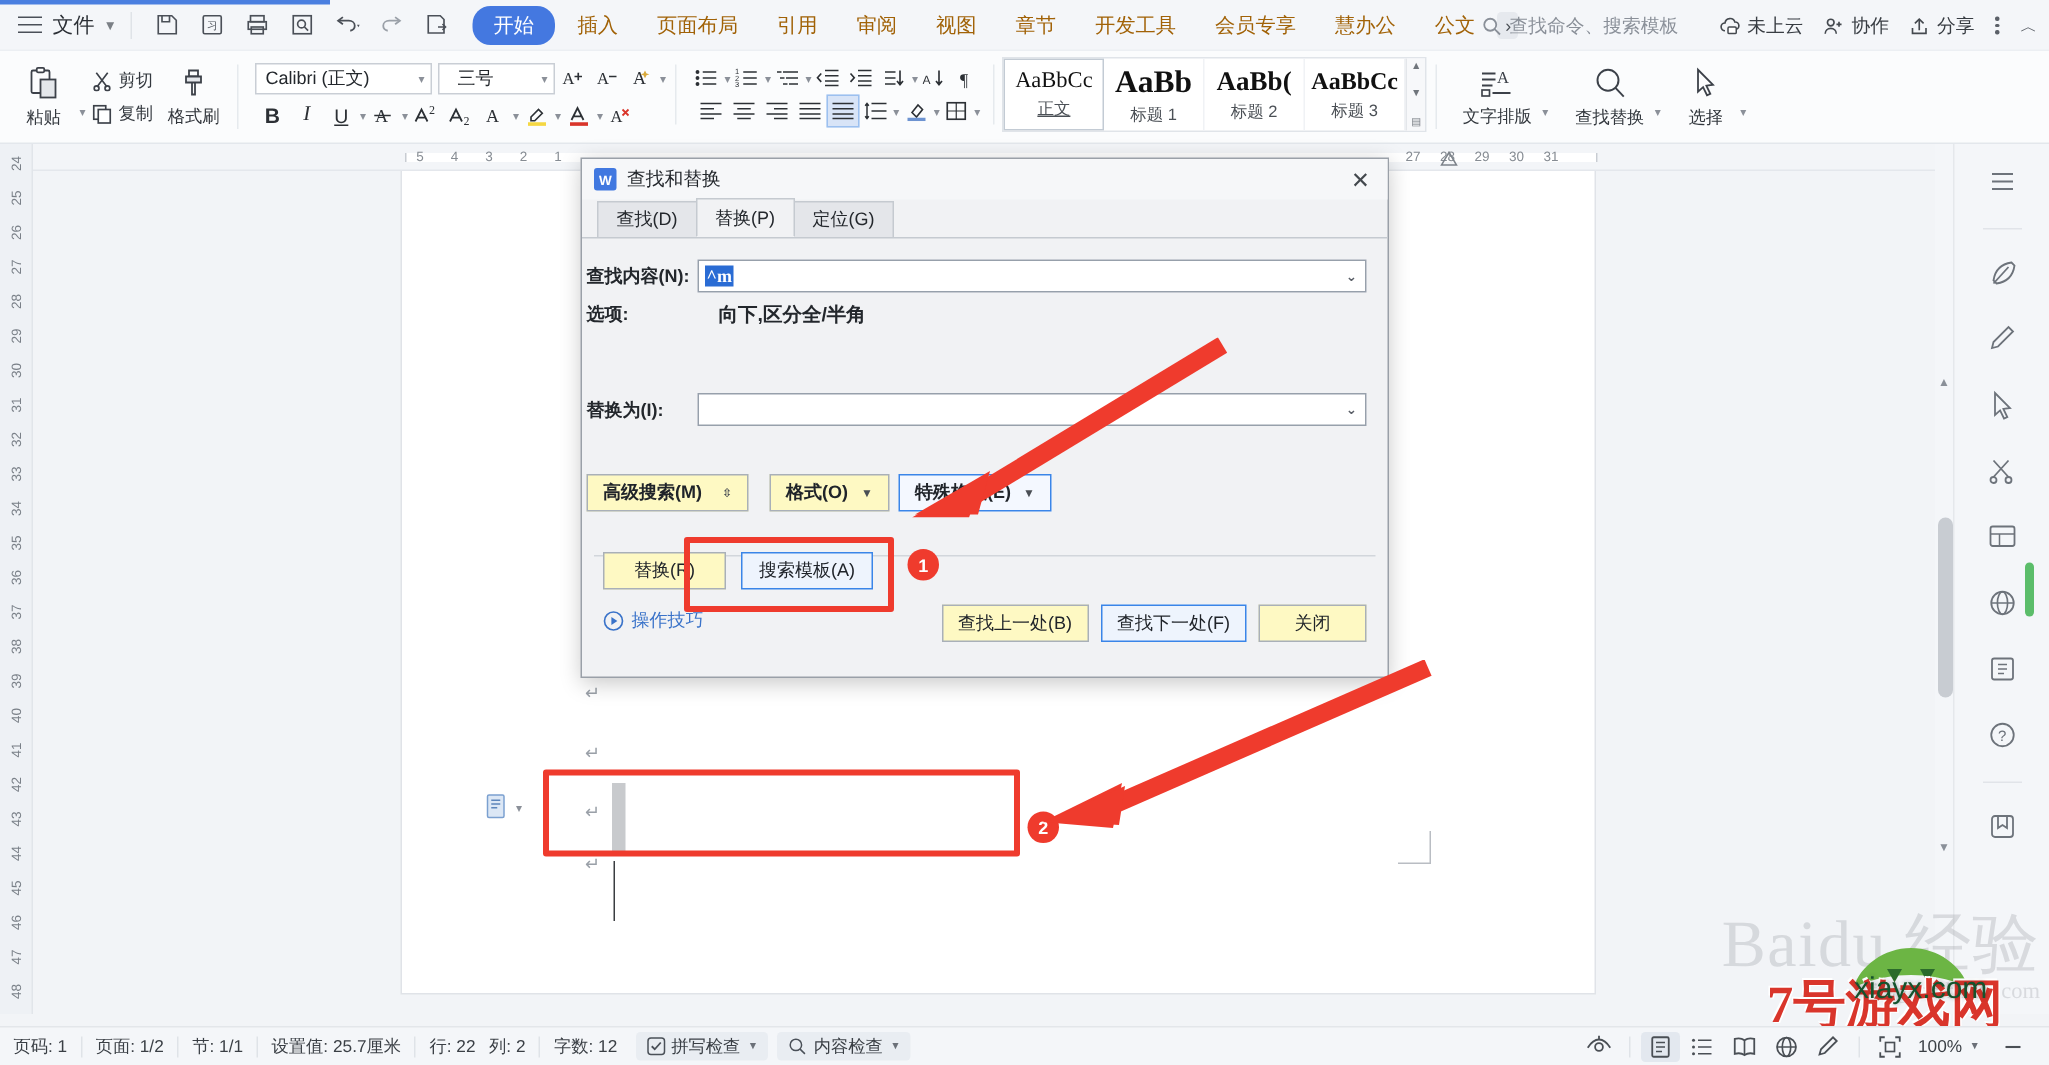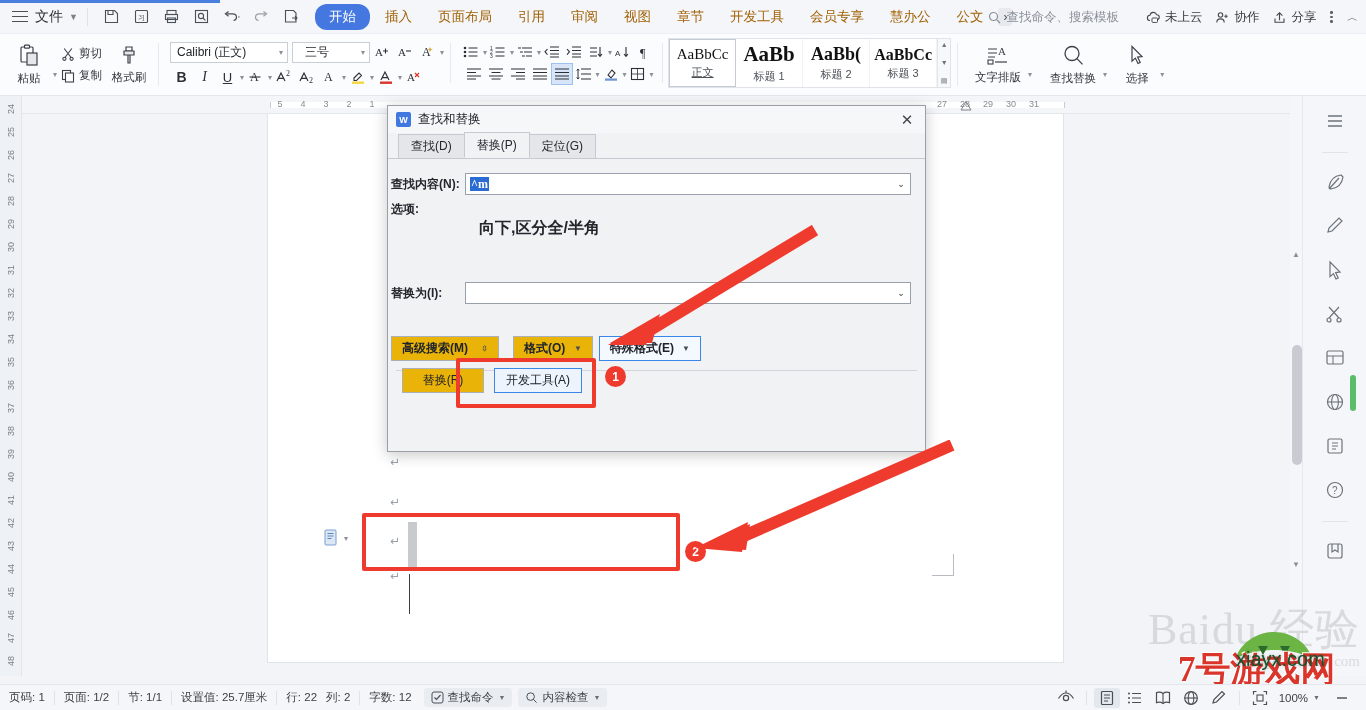--- a/index.html
+++ b/index.html
@@ -159,25 +159,25 @@
   .frow{ display:flex; align-items:center; margin-bottom:6px; }
   .flabel{ width:74px; font-size:12px; color:#23272c; }
   .finput{
     flex:1; height:22px; border:1px solid #97a0ab; background:#fff; display:flex; align-items:center;
     padding:0 0 0 4px; font-size:12px;
   }
   .finput .val{ flex:1; font-family:"Liberation Serif",serif; }
   .finput .hl{ background:#2a6cd4; color:#fff; padding:0 1px; }
   .finput .drop{ width:18px; text-align:center; color:#5b6068; font-size:9px; }
   .optrow{ display:flex; align-items:flex-start; margin-bottom:4px; }
-  .optrow .ov{ margin-left:14px; font-size:16px; color:#23272c;margin-top:17px; }
+  .optrow .ov{ margin-left:14px; font-size:13px; color:#23272c; }
   .sepline{ position:absolute; left:8px; right:8px; bottom:0; height:1px; background:#d2d6db; }
   .btnrow{ display:flex; align-items:center; margin-top:32px; }
   .dbtn{
-    height:25px; min-width:96px; padding:0 10px; background:#eab308; border:1px solid #a9b0b8;
+    height:25px; min-width:96px; padding:0 10px; background:#fef9c3; border:1px solid #a9b0b8;
     font-size:12px; color:#20242a; display:flex; align-items:center; justify-content:center;
   }
   .dbtn.split{ justify-content:space-between; }
   .dbtn .ar{ font-size:8px; color:#4a4f55; margin-left:8px; }
   .dbtn.focus{ border:1px solid #3a85e8; background:#eef4fd; }
   .dlg-foot{ position:relative; height:82px; }
   .tips{ position:absolute; left:14px; top:34px; display:flex; align-items:center; color:#3a73c9; font-size:12px; }
   .tips svg{ margin-right:5px; }
   .foot-btns{ position:absolute; right:14px; top:32px; display:flex; }
   .foot-btns .dbtn{ margin-left:8px; min-width:86px; }
@@ -813,23 +813,37 @@
           <span>特殊格式(E)</span>
           <span class="ar">▼</span>
         </div>
       </div>
 
       <div class="sepline"></div>
     </div>
 
     <div class="replace-btns">
       <div class="dbtn">替换(R)</div>
-      <div class="dbtn focus" style="min-width:88px;">开发工具(A)</div>
-    </div>
-
+      <div class="dbtn focus" style="min-width:88px;">搜索模板(A)</div>
+    </div>
+
+    <div class="dlg-foot">
+      <div class="tips">
+        <svg width="14" height="14" viewBox="0 0 14 14">
+            <circle cx="7" cy="7" r="6" fill="none" stroke="#3a73c9" stroke-width="1.1"></circle>
+            <path d="M5.6 4.4l4 2.6-4 2.6z" fill="#3a73c9"></path>
+          </svg>
+        <span>操作技巧</span>
+      </div>
+      <div class="foot-btns">
+        <div class="dbtn">查找上一处(B)</div>
+        <div class="dbtn focus">查找下一处(F)</div>
+        <div class="dbtn" style="min-width:72px;">关闭</div>
+      </div>
+    </div>
   </div>
 
   <div class="redbox" style="left:456px; top:358px; width:140px; height:50px;"></div>
   <div class="badge" style="left:605px; top:366px;">1</div>
 
   <svg class="arrow-svg" style="left:590px; top:225px;" width="230" height="120" viewBox="0 0 230 120">
     <path d="M225 5 L55 108" stroke="#ef3b2d" stroke-width="12" stroke-linecap="butt"></path>
     <path d="M18 120 L66 92 L56 120 Z" fill="#ef3b2d"></path>
     <path d="M20 118 L70 89 L62 118 Z" fill="#ef3b2d"></path>
   </svg>
@@ -870,21 +884,21 @@
     <span class="sb-div"></span>
     <span class="sb-item">行: 22</span>
     <span class="sb-item" style="padding-left:0;">列: 2</span>
     <span class="sb-div"></span>
     <span class="sb-item">字数: 12</span>
     <span class="sb-chip">
       <svg width="13" height="13" viewBox="0 0 13 13">
           <rect x="1" y="1" width="11" height="11" rx="2" fill="none" stroke="#4a5058" stroke-width="1"></rect>
           <path d="M3.5 6.5l2 2 4-4.5" fill="none" stroke="#4a5058" stroke-width="1.2"></path>
         </svg>
-      <span>查找命令</span>
+      <span>拼写检查</span>
       <span style="font-size:7px;color:#6b7078;margin-left:5px;">▼</span>
     </span>
     <span class="sb-chip">
       <svg width="13" height="13" viewBox="0 0 13 13">
           <circle cx="5.6" cy="5.6" r="3.8" fill="none" stroke="#4a5058" stroke-width="1"></circle>
           <path d="M8.4 8.4L11.6 11.6" stroke="#4a5058" stroke-width="1"></path>
         </svg>
       <span>内容检查</span>
       <span style="font-size:7px;color:#6b7078;margin-left:5px;">▼</span>
     </span>

